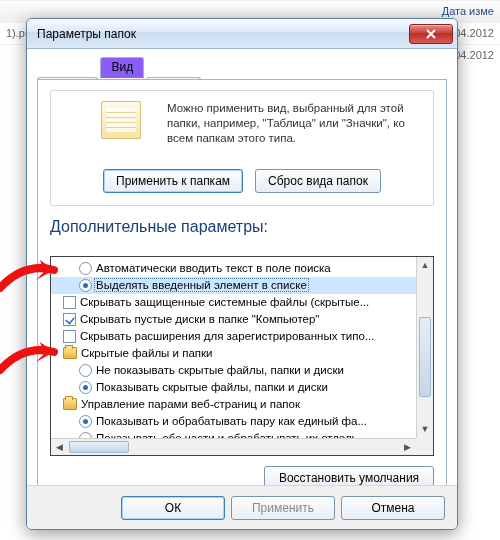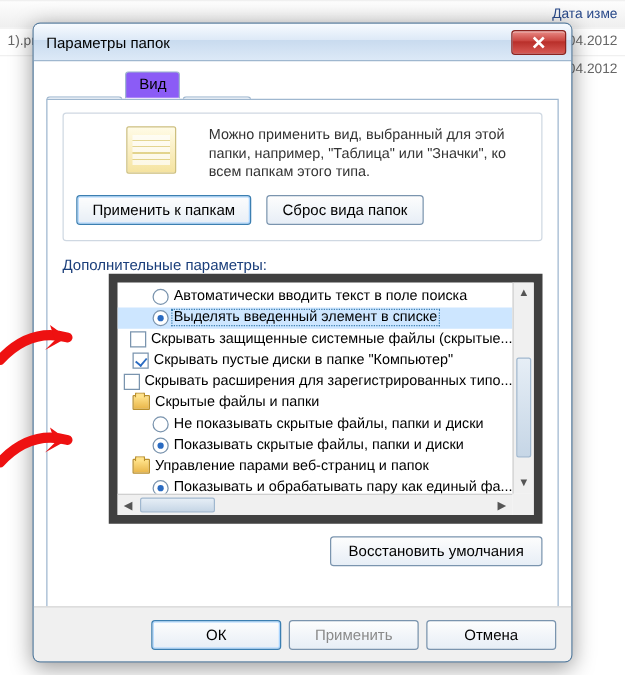--- a/index.html
+++ b/index.html
@@ -138,52 +138,51 @@
       repeating-linear-gradient(#fff,#fff 4px,#d9c978 4px,#d9c978 5px);
     opacity:0.7;
   }
   .fv-text {
     flex: 1;
     font-size: 11.5px;
     color: #333;
     line-height: 1.3;
   }
   .btn-row {
-    margin-top: 10px;
+    margin-top: 23px;
     display: flex;
     gap: 12px;
-    justify-content: flex-start;
+    justify-content: center;
   }
   button.win {
     height: 24px;
     padding: 0 12px;
     font-size: 12px;
     font-family: inherit;
     background: linear-gradient(#fdfdfd,#e7eef6);
     border: 1px solid #7a94ae;
     border-radius: 3px;
     color: #000;
   }
   button.win:focus, button.win.default {
     border-color: #3c7fb1;
     box-shadow: 0 0 0 1px #a8d4ff inset;
   }
   
   .adv-label {
-    font-size: 12px;
+    font-size: 16px;
     color: #1a3e7a;
-    margin-bottom: 0;
+    margin-bottom: 20px;
   }
   .tree {
-    border: 7px solid #404040;
+    border: 1px solid #404040;
     background: #fff;
     height: 200px;
     overflow: hidden;
     position: relative;
-    margin-left: 37px;
   }
   .tree-inner {
     position: absolute;
     left: 0; right: 17px; top: 0; bottom: 17px;
     overflow: hidden;
     padding: 3px 0;
   }
   .vscroll {
     position:absolute; right:0; top:0; bottom:17px; width:17px;
     background:#f0f0f0; border-left:1px solid #d0d0d0;

